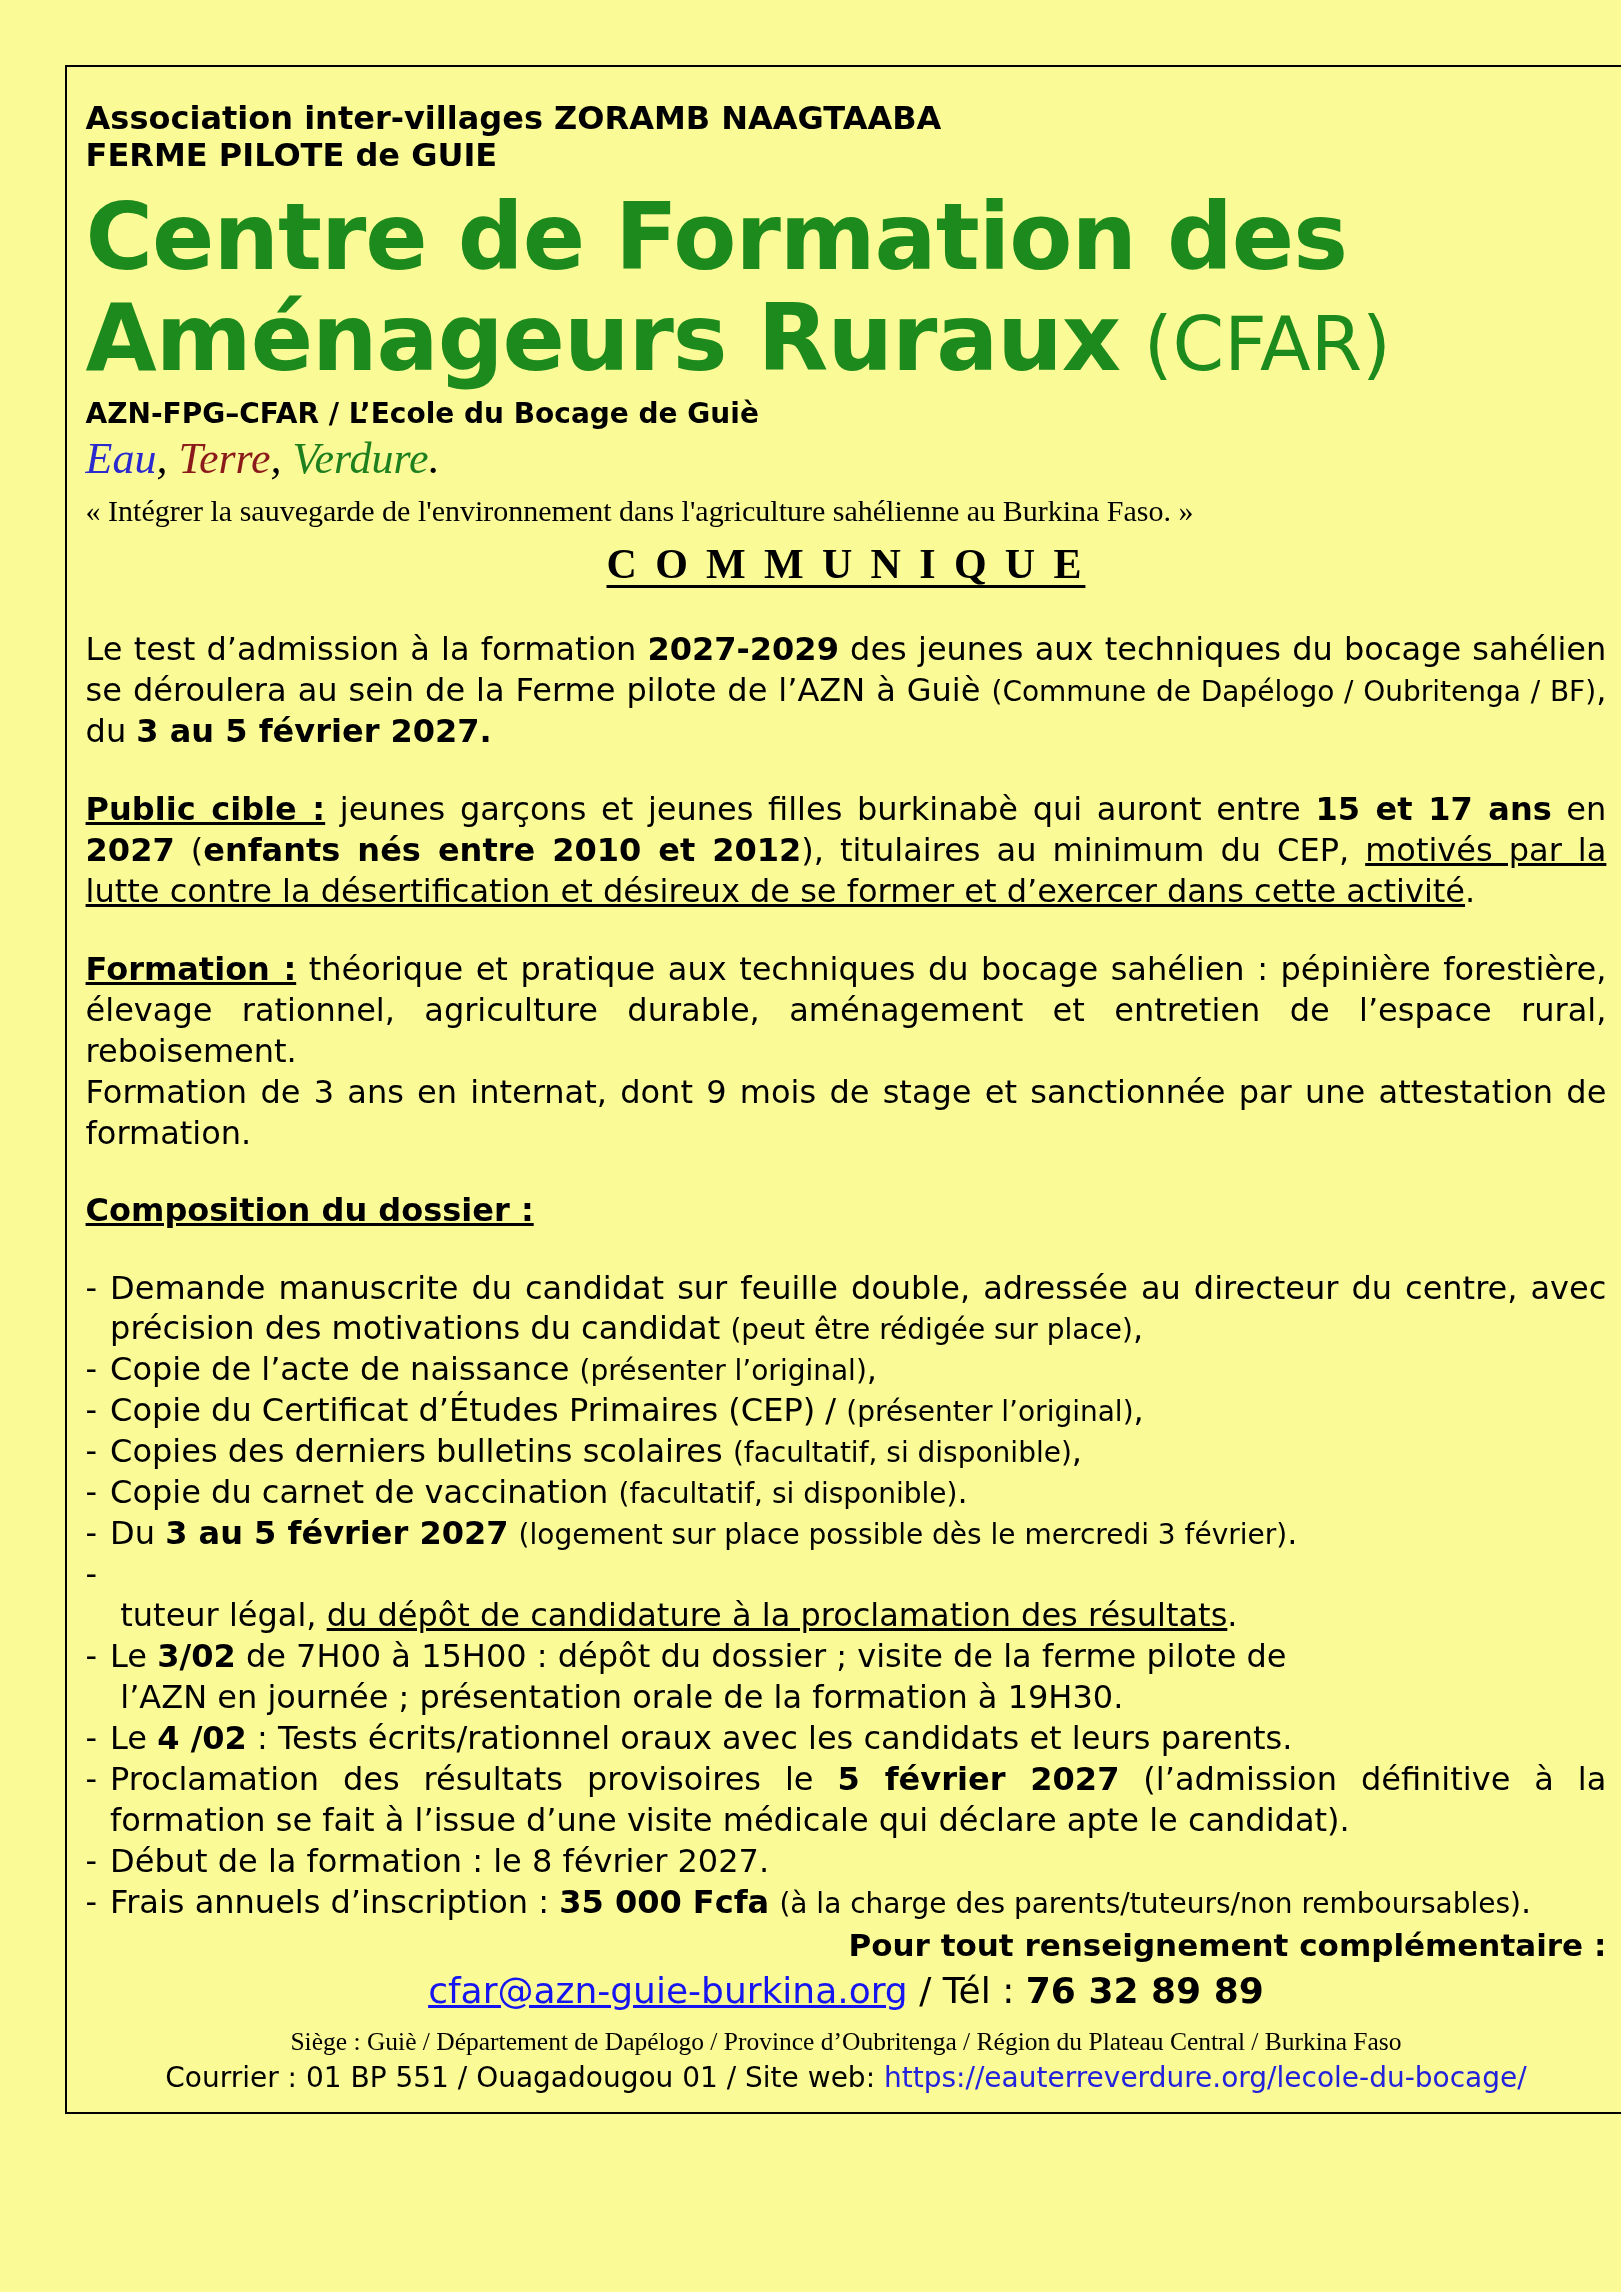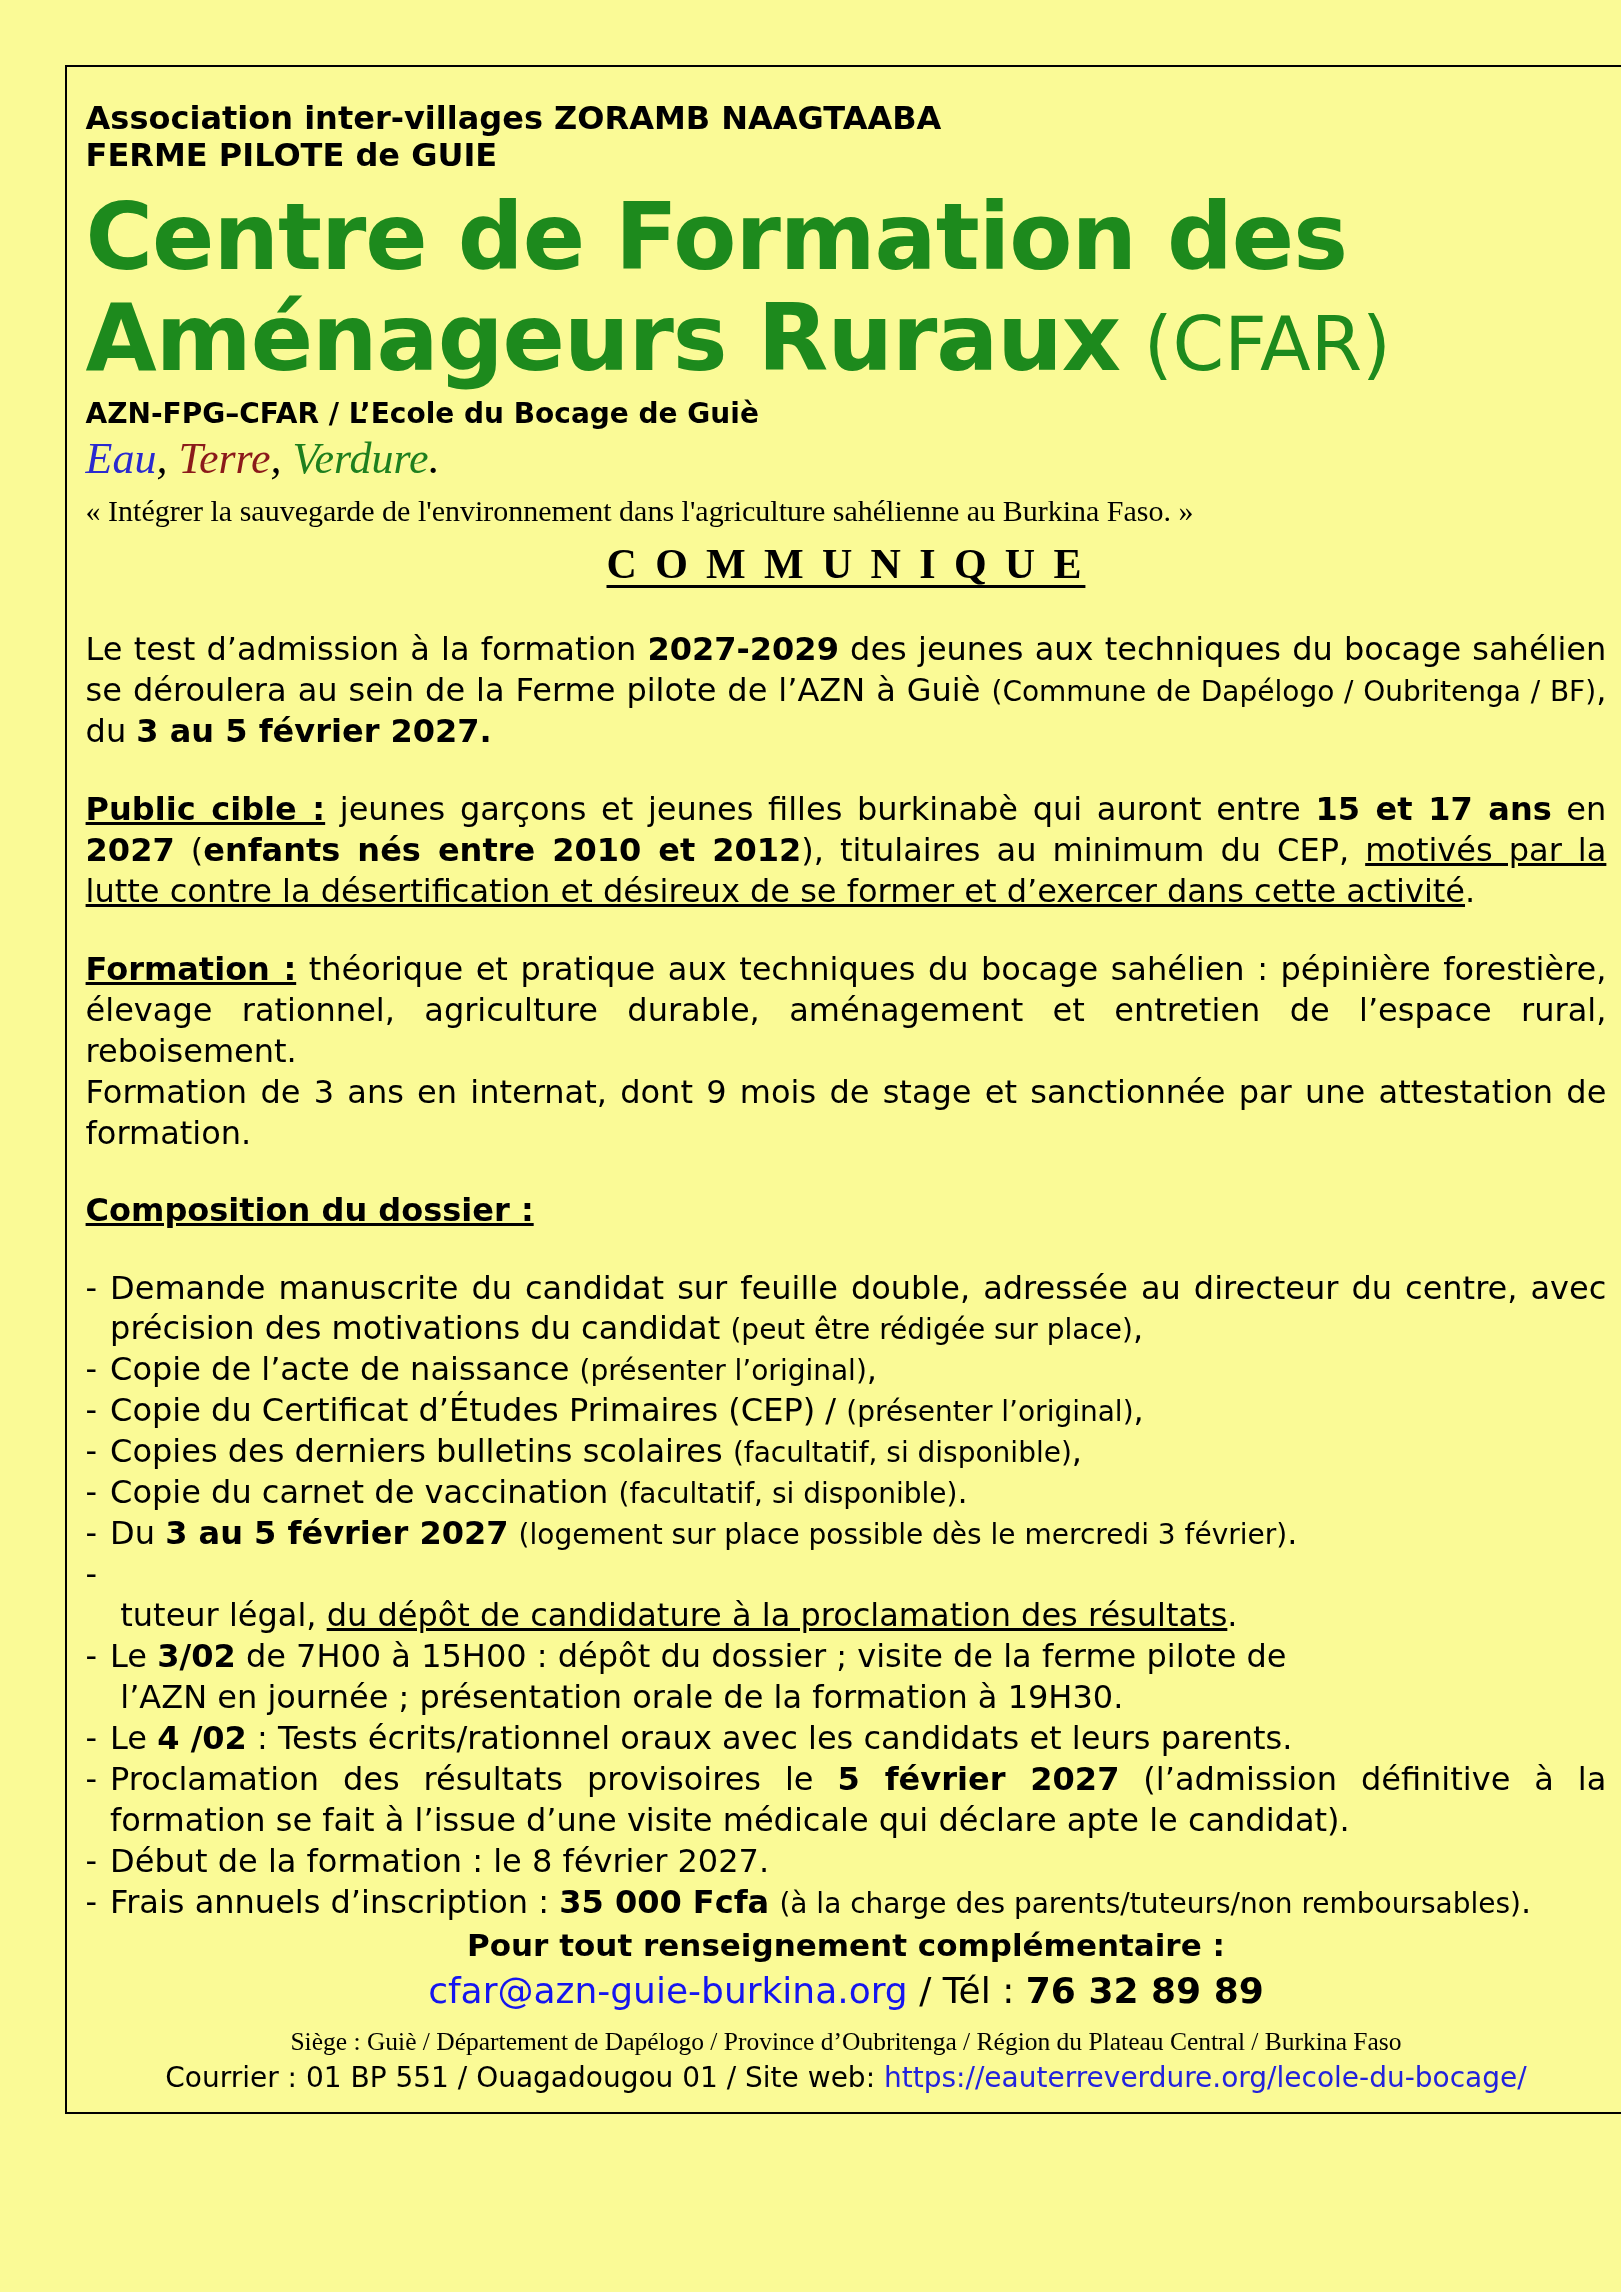--- a/index.html
+++ b/index.html
@@ -87,21 +87,21 @@
   }
   .li {
     display: flex;
     font-size: 32px;
     line-height: 1.28;
   }
   .dash { flex: 0 0 24.5px; }
   .li-body { flex: 1; }
   .contact-title {
     margin-top: 2px;
-    text-align: center;
+    text-align: right;
     font-size: 31px;
     font-weight: bold;
     line-height: 1.32;
   }
   .contact-line {
     text-align: center;
     font-size: 36px;
     line-height: 1.3;
     margin-top: 2px;
   }
@@ -117,21 +117,21 @@
     text-align: center;
     font-size: 28px;
     line-height: 1.3;
   }
   .b { font-weight: bold; }
   .u { text-decoration: underline; }
   .sm { font-size: 28px; }
   .c-blue  { color: #2A2ACF; }
   .c-red   { color: #8B1A1A; }
   .c-green { color: #1E7F1E; }
-  .link  { color: #1515EF; cursor: pointer; }
+  .link  { color: #1515EF; text-decoration: underline; cursor: pointer; }
   .link2 { color: #2222DD; text-decoration: none; cursor: pointer; }
 </style>
 </head>
 <body>
 
 <div class="sheet">
 
   <div class="org">Association inter-villages ZORAMB NAAGTAABA</div>
   <div class="org">FERME PILOTE de GUIE</div>
 

